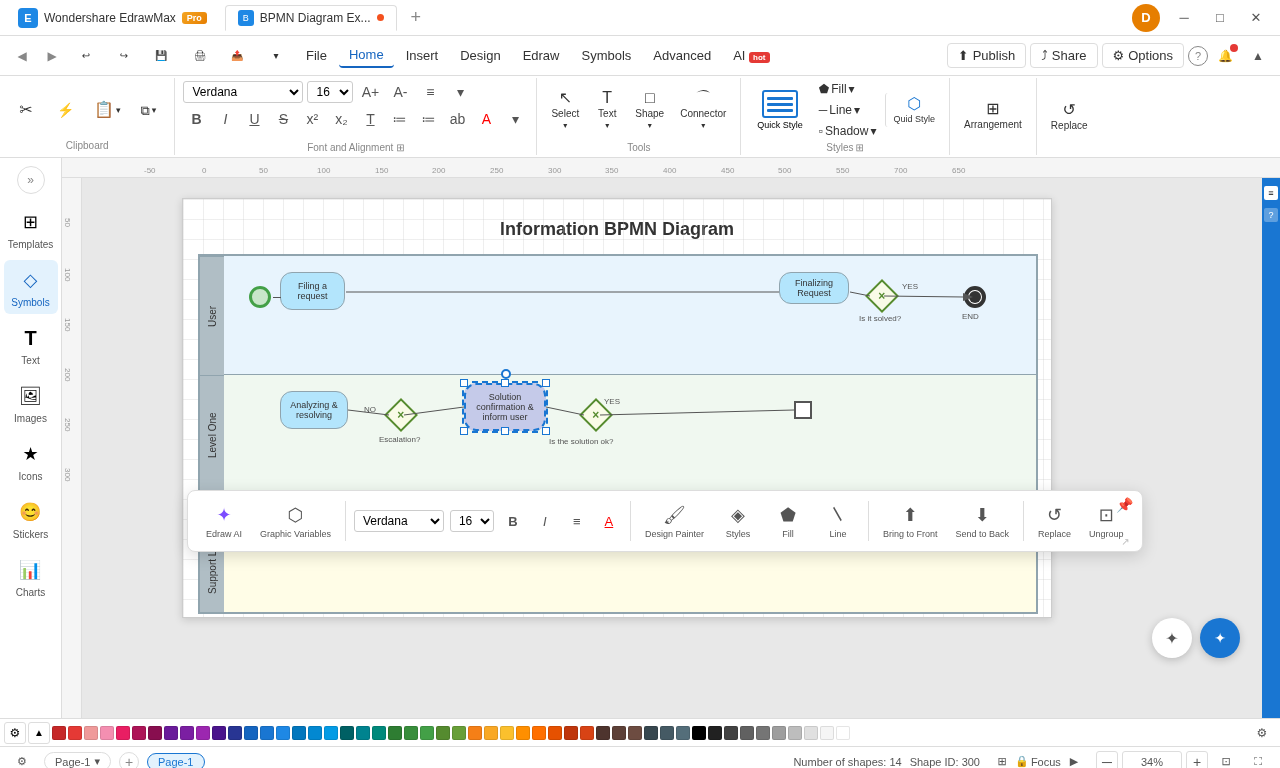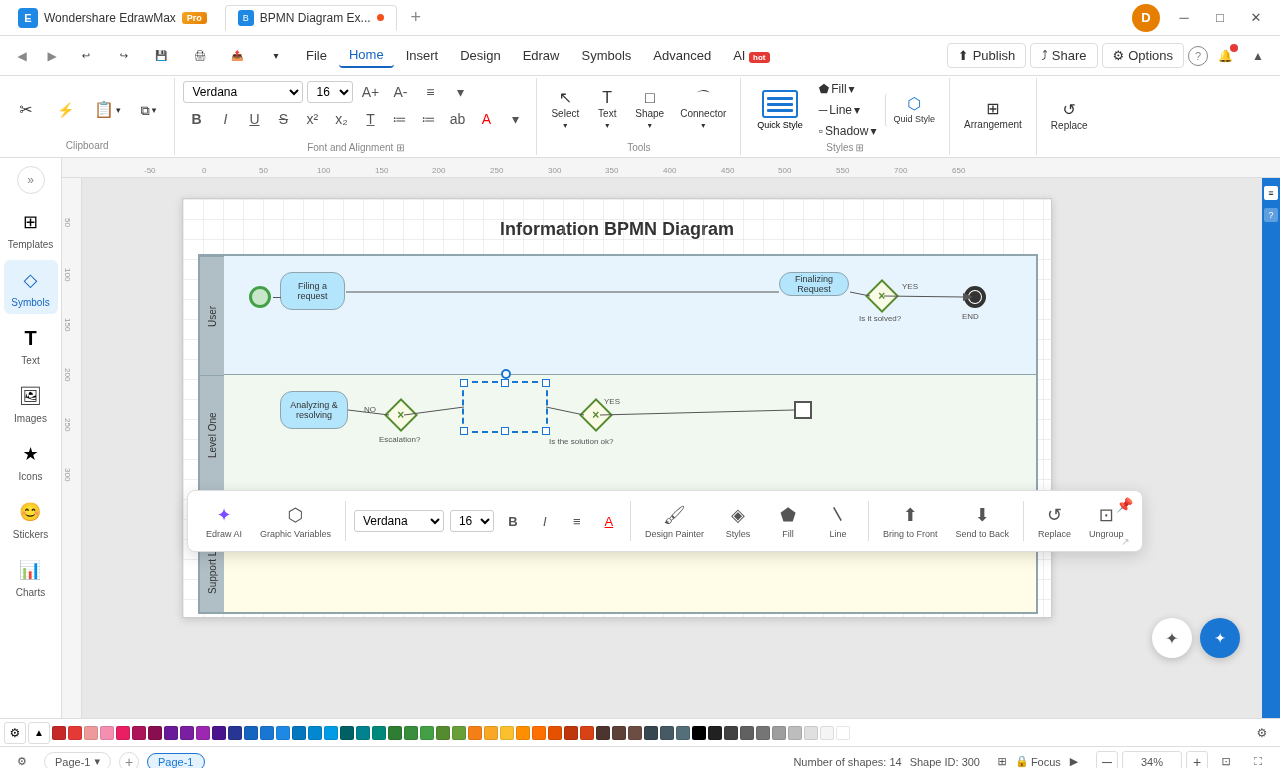--- a/index.html
+++ b/index.html
@@ -735,21 +735,21 @@
           <div class="swim-lanes-area">
 
             <div class="swim-lane user-lane">
 
               <div class="bpmn-start" style="left:25px; top:30px;"></div>
 
               <div class="bpmn-task" style="left:56px; top:16px; width:65px; height:38px;">Filing a request</div>
 
               <div style="position:absolute; left:49px; top:41px; width:8px; height:1px; background:#555;"></div>
 
-              <div class="bpmn-task" style="left:555px; top:16px; width:70px; height:24px; background:#b3e5fc;">Finalizing Request</div>
+              <div class="bpmn-task" style="left:555px; top:16px; width:70px; height:32px; background:#b3e5fc;">Finalizing Request</div>
 
               <div class="bpmn-gateway" style="left:646px; top:28px;">
                 <span class="bpmn-gateway-x">×</span>
               </div>
 
               <div class="bpmn-label" style="left:678px; top:26px;">YES</div>
 
               <div class="bpmn-end" style="left:740px; top:30px;"></div>
               <div class="bpmn-label" style="left:738px; top:56px; font-size:8px;">END</div>
 
@@ -766,20 +766,21 @@
             <div class="swim-lane level-lane" style="position:relative;">
 
               <div class="bpmn-task" style="left:56px; top:16px; width:68px; height:38px; background:#b3e5fc;">Analyzing &amp; resolving</div>
 
               <div class="bpmn-gateway" style="left:165px; top:28px;">
                 <span class="bpmn-gateway-x">×</span>
               </div>
 
               <div class="bpmn-label" style="left:140px; top:30px;">NO</div>
 
+              <div class="bpmn-task selected" style="left:240px; top:8px; width:82px; height:48px; background:#c5cae9;">Solution confirmation &amp; inform user</div>
 
               <div style="position:absolute; left:238px; top:6px; width:86px; height:52px; border:2px dashed #1976d2; pointer-events:none;">
                 <div style="position:absolute; top:-4px; left:-4px; width:8px; height:8px; border:1px solid #1976d2; background:white;"></div>
                 <div style="position:absolute; top:-4px; right:-4px; width:8px; height:8px; border:1px solid #1976d2; background:white;"></div>
                 <div style="position:absolute; bottom:-4px; left:-4px; width:8px; height:8px; border:1px solid #1976d2; background:white;"></div>
                 <div style="position:absolute; bottom:-4px; right:-4px; width:8px; height:8px; border:1px solid #1976d2; background:white;"></div>
                 <div style="position:absolute; top:-4px; left:50%; transform:translateX(-50%); width:8px; height:8px; border:1px solid #1976d2; background:white;"></div>
                 <div style="position:absolute; bottom:-4px; left:50%; transform:translateX(-50%); width:8px; height:8px; border:1px solid #1976d2; background:white;"></div>
               </div>
 

